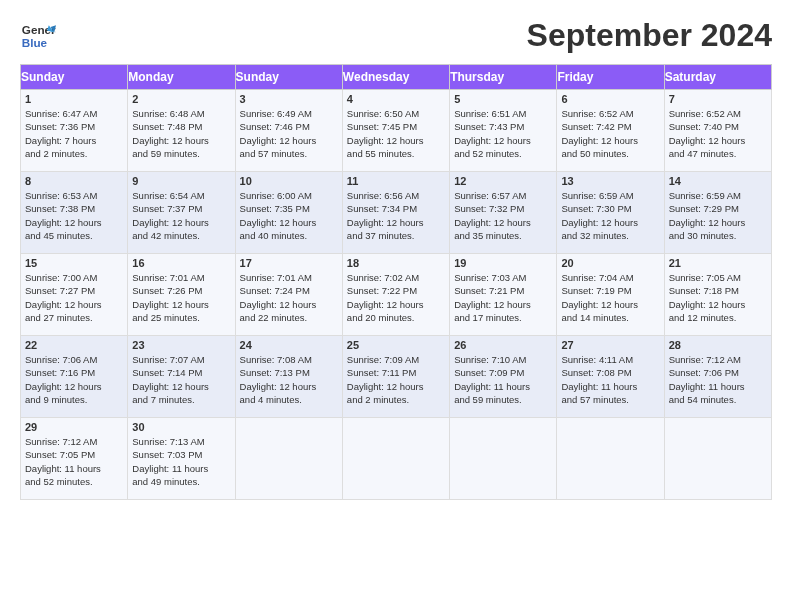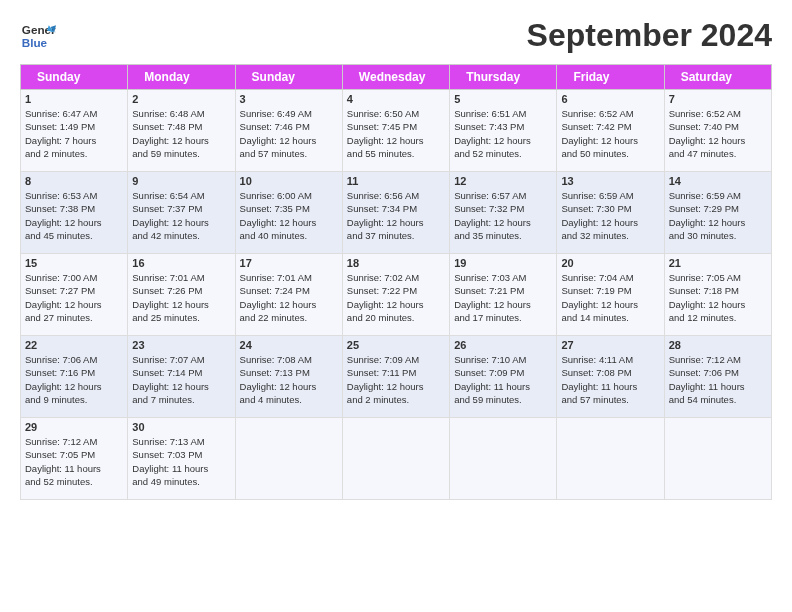--- a/index.html
+++ b/index.html
@@ -42,25 +42,25 @@
     .location {
       font-size: 14px;
       color: #555;
     }
     table {
       width: 100%;
       border-collapse: collapse;
       table-layout: fixed;
     }
     thead th {
-      background-color: #d946ef;
+      background-color: #8b5cf6;
       color: #fff;
       font-size: 12px;
       font-weight: bold;
-      padding: 5px 16px;
+      padding: 5px 0;
       text-align: left;
       border: 1px solid #ccc;
     }
     tbody td {
       vertical-align: top;
       border: 1px solid #ddd;
       padding: 3px 4px;
       font-size: 9.5px;
       color: #333;
       height: 82px;
@@ -110,21 +110,21 @@
           <th>Friday</th>
           <th>Saturday</th>
         </tr>
     </thead>
     <tbody id="calendar-body">
     <tr>
           <td>
             <span class="day-num">1</span>
             <div class="cell-text">
               <div>Sunrise: 6:47 AM</div>
-              <div>Sunset: 1:49 PM</div>
+              <div>Sunset: 7:36 PM</div>
               <div>Daylight: 7 hours</div>
               <div>and 2 minutes.</div>
             </div>
           </td>
           <td>
             <span class="day-num">2</span>
             <div class="cell-text">
               <div>Sunrise: 6:48 AM</div>
               <div>Sunset: 7:48 PM</div>
               <div>Daylight: 12 hours</div>

